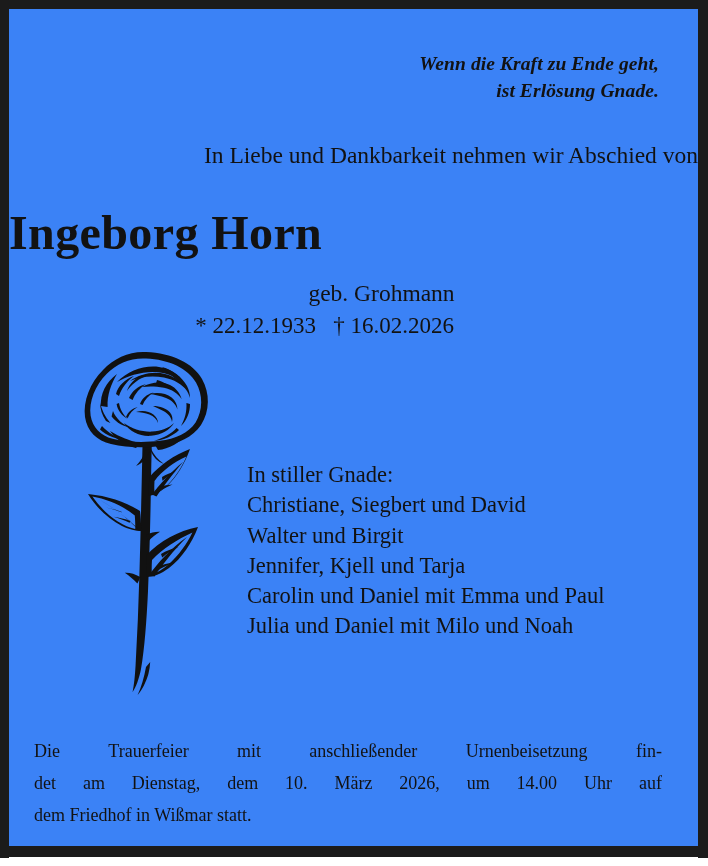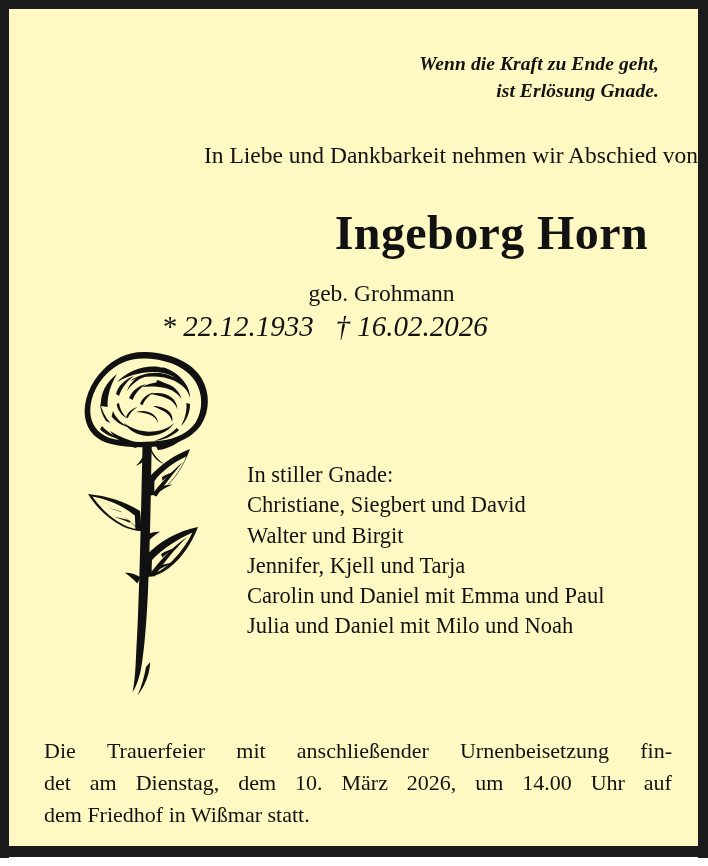--- a/index.html
+++ b/index.html
@@ -49,21 +49,21 @@
     width: 708px; height: 11px;
     background: #1b1b1b;
   }
 
   .sheet {
     position: absolute;
     left: 9px;
     top: 9px;
     width: 689px;
     height: 837px;
-    background: #fef9c3;
+    background: #3b82f6;
   }
 
   
   .epigraph {
     position: absolute;
     right: 39px;
     top: 41px;
     width: 440px;
     text-align: right;
     font-style: italic;
@@ -84,21 +84,21 @@
     font-size: 23.5px;
     line-height: 30px;
   }
 
   
   .deceased-name {
     position: absolute;
     left: 0;
     top: 195px;
     width: 639px;
-    text-align: right;
+    text-align: left;
     font-size: 48px;
     font-weight: bold;
     line-height: 58px;
     letter-spacing: 0.4px;
   }
   .maiden-name {
     position: absolute;
     left: 0;
     top: 269px;
     width: 689px;
@@ -106,24 +106,23 @@
     font-size: 23.5px;
     line-height: 30px;
     padding-left: 28px;
   }
   .dates {
     position: absolute;
     left: 0;
     top: 301px;
     width: 631px;
     text-align: center;
-    font-size: 29px;
+    font-size: 23px;
     line-height: 32px;
     white-space: pre;
-    font-style: italic;
   }
 
   
   .rose {
     position: absolute;
     left: 47px;
     top: 340px;
     width: 175px;
     height: 355px;
   }
@@ -136,24 +135,24 @@
     top: 451px;
     width: 440px;
     font-size: 22.5px;
     line-height: 30.3px;
   }
   .mourners .mline { display: block; white-space: nowrap; }
 
   
   .funeral {
     position: absolute;
-    left: 35px;
+    left: 25px;
     top: 726px;
     width: 628px;
-    font-size: 22px;
+    font-size: 18px;
     line-height: 32px;
     text-align: justify;
   }
   .funeral .fline { display: block; white-space: nowrap; }
   .funeral .fline.j {
     display: flex;
     justify-content: space-between;
   }
   .funeral .fline.j > span { white-space: pre; }
 </style>

